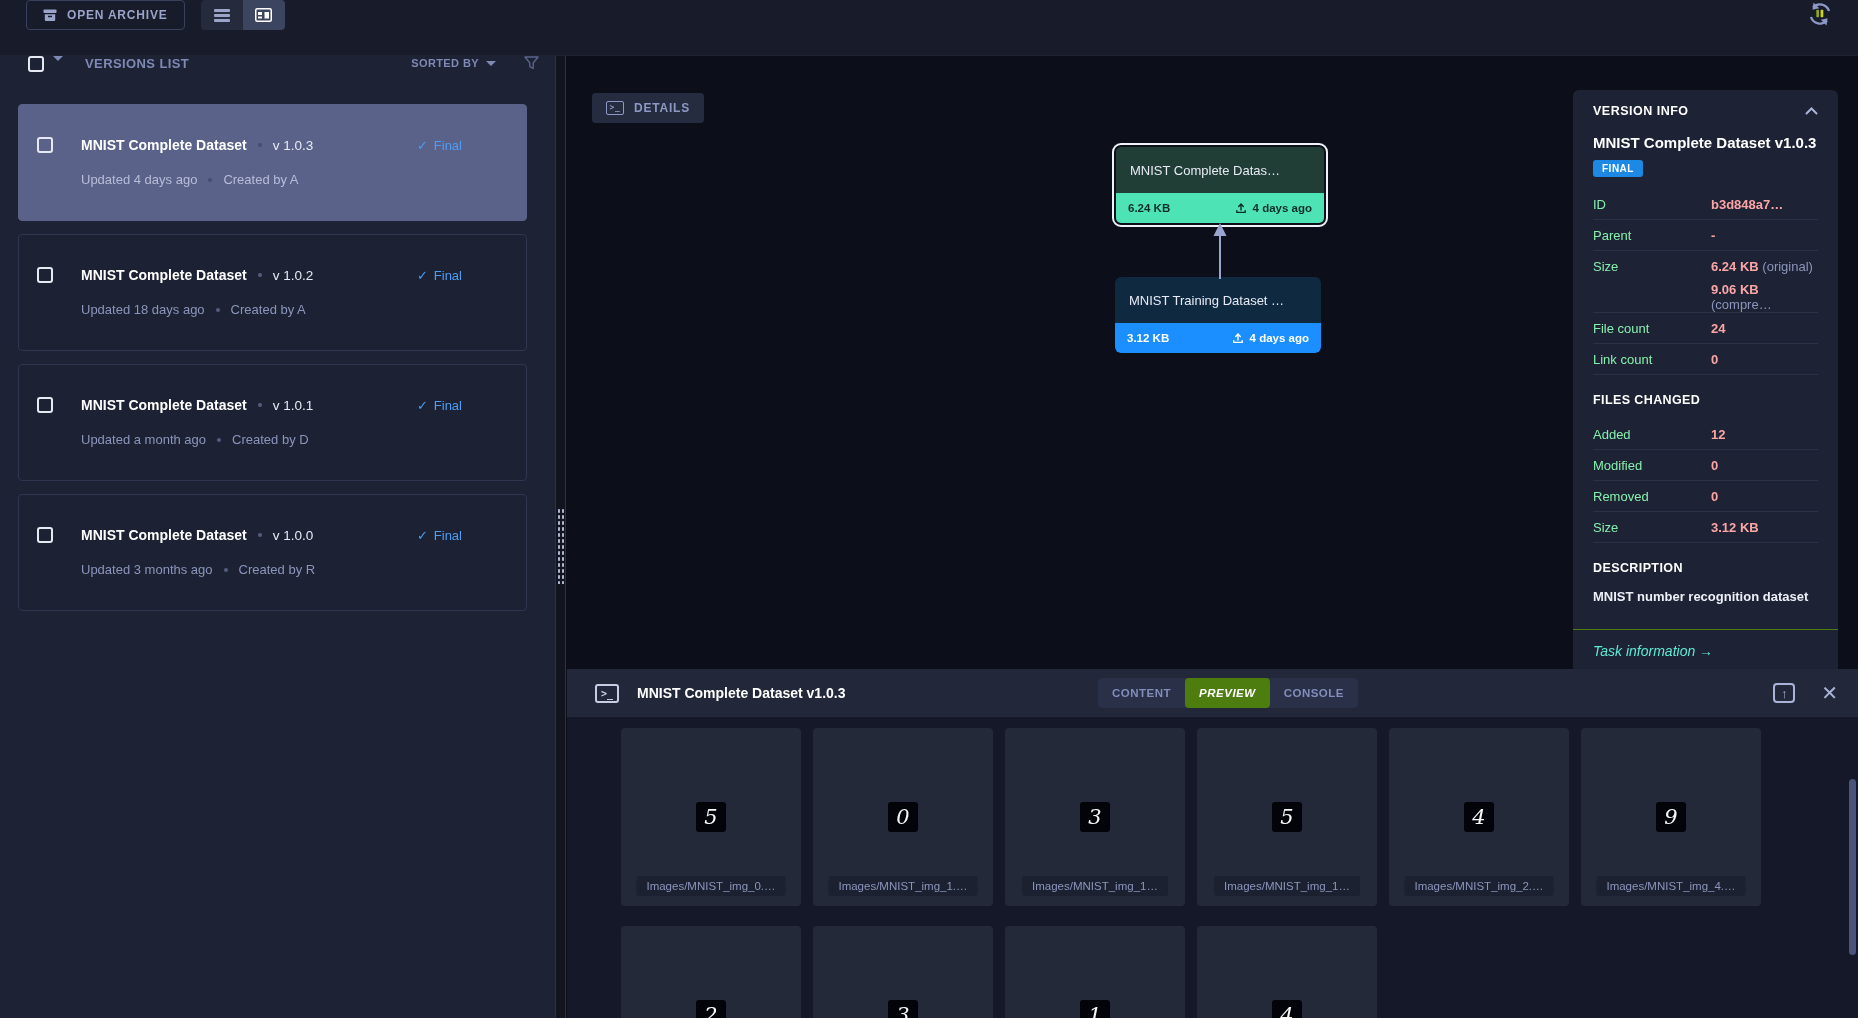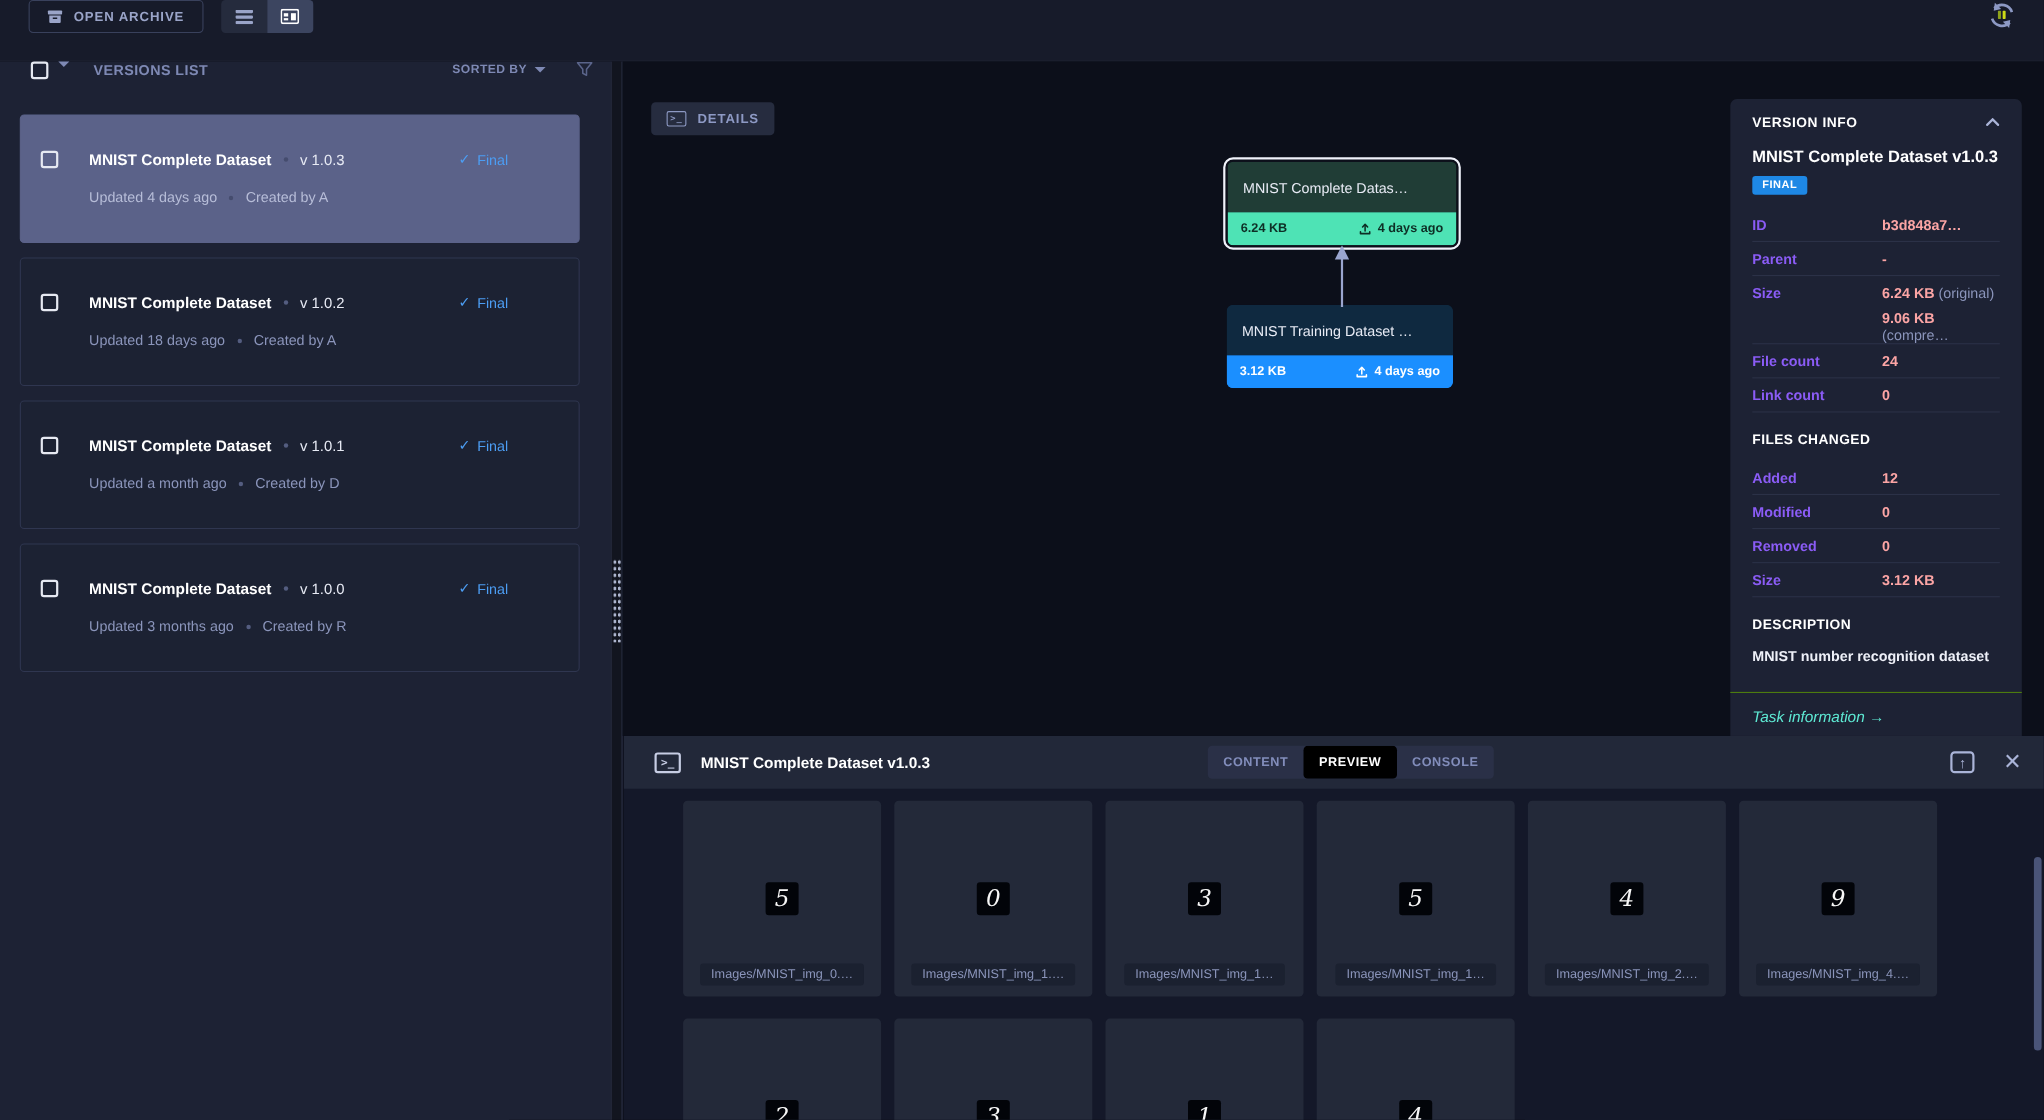--- a/index.html
+++ b/index.html
@@ -75,37 +75,37 @@
   #vinfo { position:absolute; left:1573px; top:90px; width:265px; height:579px; background:#1d2234;
     border-radius:6px 6px 0 0; padding:14px 20px 0 20px; }
   .vi-head { display:flex; align-items:center; justify-content:space-between; }
   .vi-head-label { font-size:12.5px; font-weight:bold; letter-spacing:0.5px; color:#ffffff; }
   .vi-title { margin-top:16px; font-size:15px; font-weight:bold; color:#ffffff; }
   .badge { display:inline-block; margin-top:9px; background:#1e88e5; color:#fff; font-size:10px; font-weight:bold;
     letter-spacing:0.5px; padding:3px 9px; border-radius:3px; }
   .vi-rows { margin-top:12px; }
   .vi-row { display:grid; grid-template-columns:118px 1fr; align-items:center; min-height:31px; font-size:13px; }
   .vi-row.divided { border-bottom:1px solid #2b3147; }
-  .vi-label { color:#8b5cf6;font-weight:bold; }
+  .vi-label { color:#86efac; }
   .vi-value { color:#fca5a5; font-weight:bold; }
   .vi-note { color:#8b95bb; }
   .vi-section { margin-top:18px; font-size:12.5px; font-weight:bold; letter-spacing:0.4px; color:#ffffff; }
   .vi-desc { margin-top:14px; font-size:13px; color:#eef0f8; font-weight:bold; }
   .vi-task { position:absolute; left:0; bottom:0; width:100%; border-top:1px solid #4d7c0f;
     padding:13px 20px 10px 20px; font-size:14px; color:#5eead4; cursor:pointer;font-style:italic; }
 
   
   #bottom { position:absolute; left:567px; top:669px; width:1291px; height:349px; background:#141829; overflow:hidden; }
   .bp-header { position:relative; height:48px; background:#222839; display:flex; align-items:center; padding:0 20px 0 28px; }
   .bp-term { width:24px; height:19px; border:2px solid #c7cde4; border-radius:3px; color:#c7cde4;
     font-family:"DejaVu Sans Mono",monospace; font-size:10px; font-weight:bold; line-height:15px; text-align:center; flex:none; }
   .bp-title { margin-left:18px; font-size:14px; font-weight:bold; color:#ffffff; }
   .tabs { position:absolute; left:531px; top:9px; display:flex; background:#2a3047; border-radius:4px; overflow:hidden; }
   .tab { padding:9px 14px; font-size:11.5px; font-weight:bold; letter-spacing:0.5px; color:#828dbb; cursor:pointer; }
-  .tab.active { background:#000000; color:#ffffff; border-radius:4px; }
+  .tab.active { background:#4d7c0f; color:#ffffff; border-radius:4px;font-style:italic; }
   .bp-icons { margin-left:auto; display:flex; align-items:center; gap:26px; }
   .export-icon { width:22px; height:20px; border:2px solid #aab4d8; border-radius:4px; color:#aab4d8;
     font-size:13px; font-weight:bold; line-height:17px; text-align:center; cursor:pointer; }
   .close-icon { font-size:20px; color:#aab4d8; cursor:pointer; line-height:20px; }
   .tiles-wrap { padding:11px 0 0 54px; }
   .tile-row { display:flex; gap:12px; margin-bottom:20px; }
   .tile { position:relative; width:180px; height:178px; background:#232939; border-radius:4px; flex:none; cursor:pointer; }
   .digit-box { position:absolute; left:75px; top:74px; width:30px; height:30px; background:#020409; border-radius:3px;
     display:flex; align-items:center; justify-content:center; }
   .digit { font-family:"DejaVu Serif",serif; font-style:italic; font-size:21px; color:#f7f7f7; }

